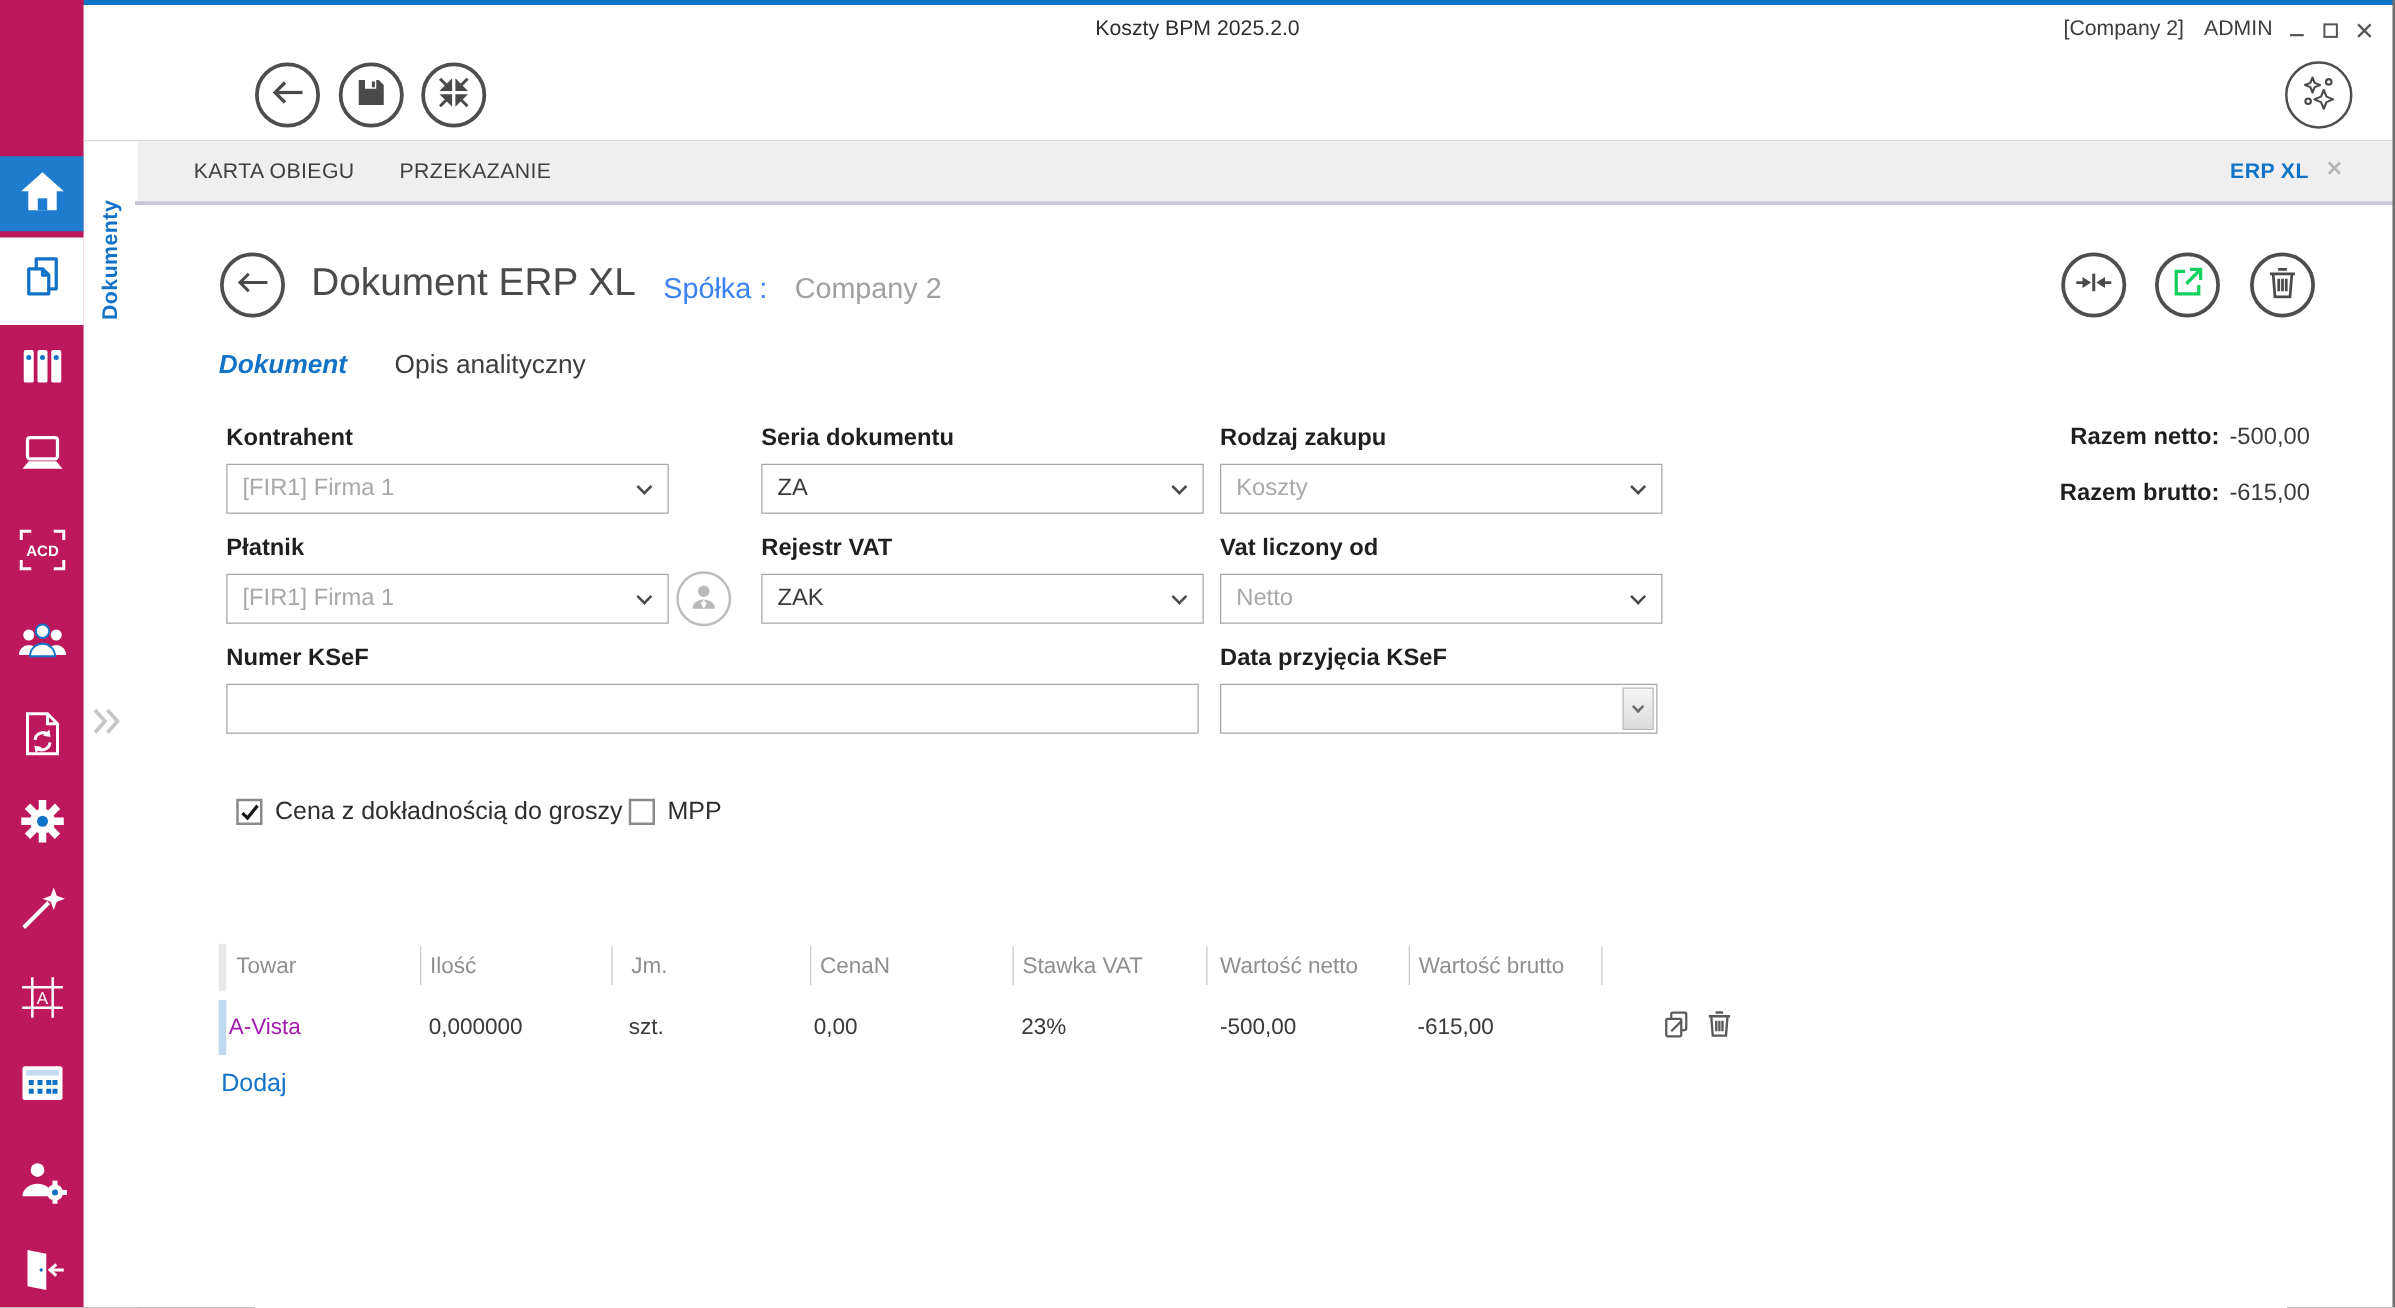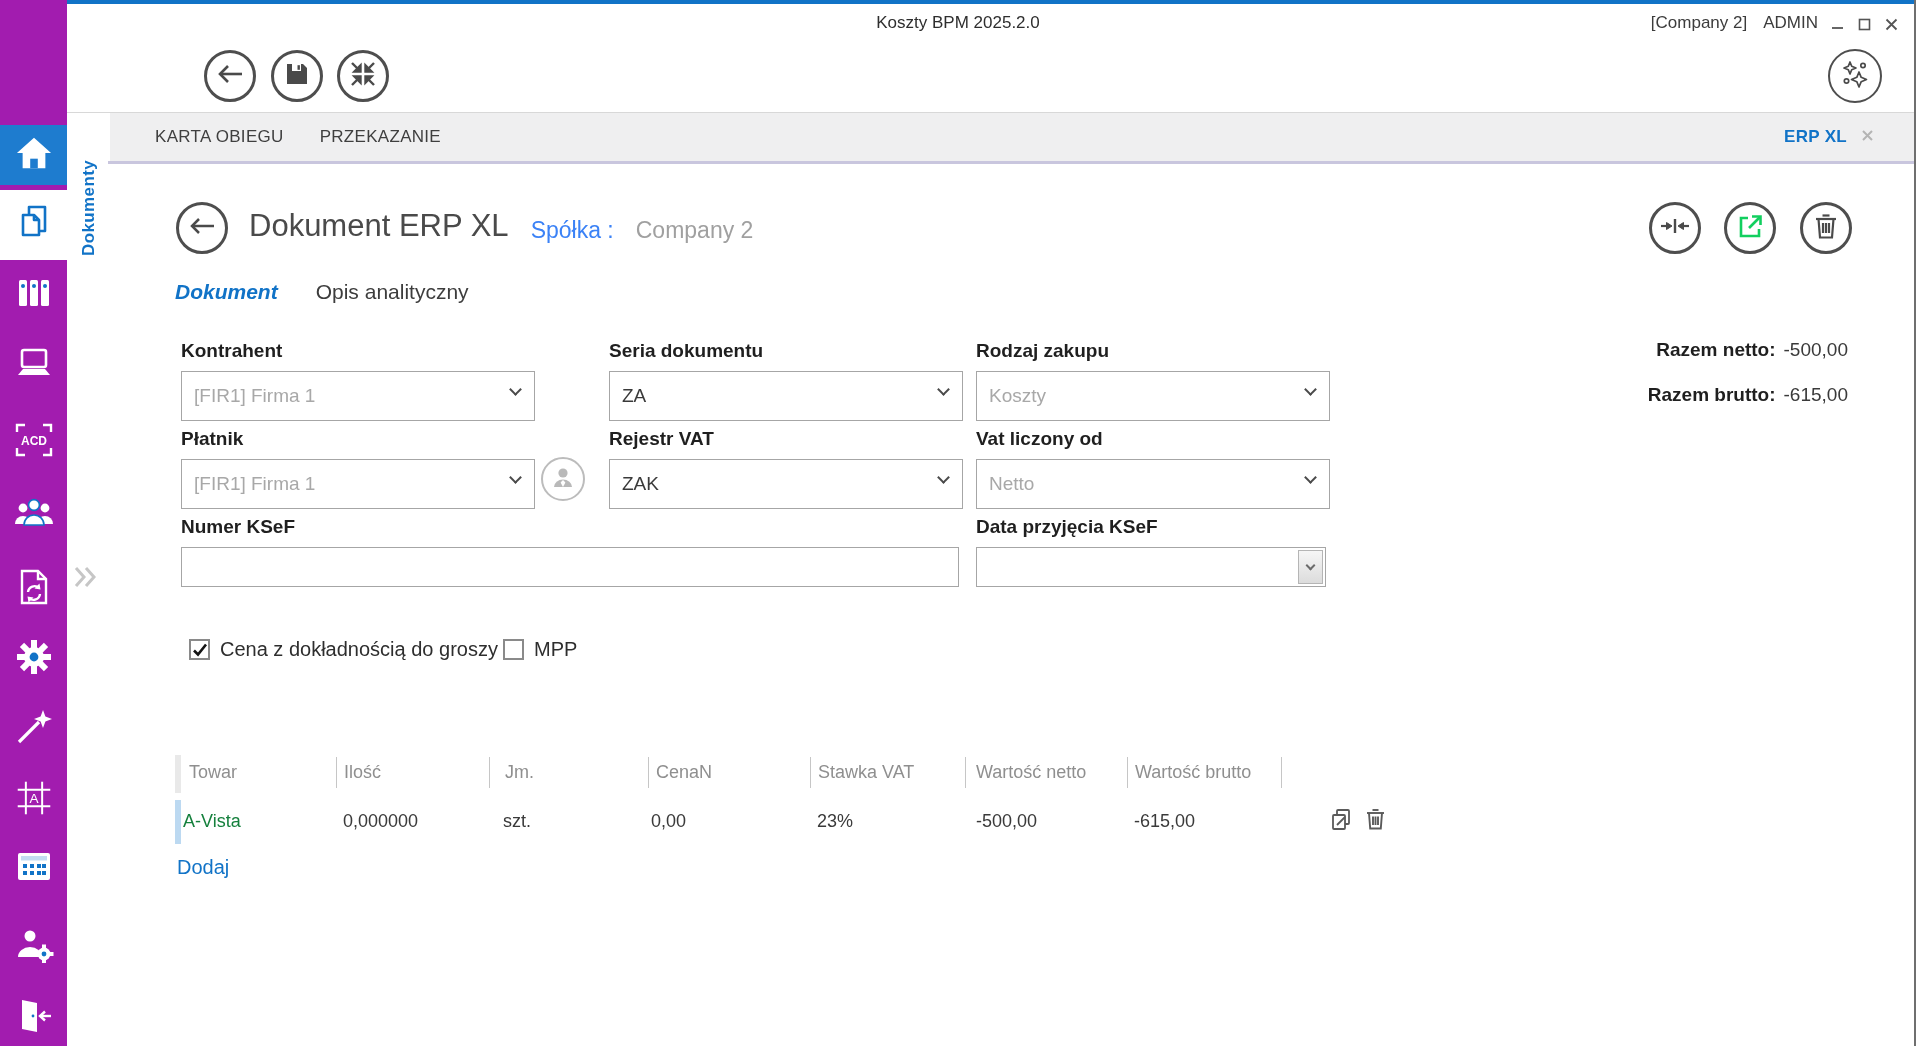--- a/index.html
+++ b/index.html
@@ -13,21 +13,21 @@
 
   
   .topline{left:0;top:0;width:1916px;height:4px;background:#1173c7;}
   .rightline{right:0;top:0;width:2px;height:1046px;background:#6f6f6f;}
   .app-title{left:50%;top:13px;transform:translateX(-50%);font-size:17px;color:#2e2e2e;white-space:nowrap;}
   .top-right{right:98px;top:13px;display:flex;gap:16px;font-size:17px;color:#3c3c3c;white-space:nowrap;}
   .win-btns{right:18px;top:17px;display:flex;gap:13px;align-items:center;}
   .win-btn{width:14px;height:14px;display:flex;align-items:center;justify-content:center;cursor:pointer;}
 
   
-  .sidebar{left:0;top:0;width:67px;height:1046px;background:#a21caf;}
+  .sidebar{left:0;top:0;width:67px;height:1046px;background:#be185d;}
   .sb-item{position:absolute;left:0;width:67px;height:60px;display:flex;align-items:center;justify-content:center;cursor:pointer;}
   .sb-item.home{background:#1e7ccf;}
   .sb-item.active{background:#ffffff;height:70px;}
   .dok-strip{left:67px;top:4px;width:43px;height:1042px;background:#fff;}
   .dok-label{left:67px;top:148px;width:43px;height:120px;display:flex;align-items:center;justify-content:center;
     writing-mode:vertical-rl;transform:rotate(180deg);color:#1173c7;font-size:17px;font-weight:700;letter-spacing:.4px;}
   .expander{left:73px;top:566px;cursor:pointer;}
 
   
   .circle-btn{position:absolute;border:3px solid #4e4e4e;border-radius:50%;background:#fff;
@@ -54,21 +54,21 @@
   .spolka-label{font-size:23px;color:#3b82f6;margin-left:22px;}
   .spolka-value{font-size:23px;color:#a0a0a0;margin-left:22px;}
 
   
   .sec-tabs{left:175px;top:280px;display:flex;gap:38px;font-size:21px;}
   .sec-tab-active{color:#1173c7;font-weight:700;cursor:pointer;font-style:italic;}
   .sec-tab{color:#3d3d3d;cursor:pointer;}
 
   
   .f-label{position:absolute;font-size:19px;font-weight:700;color:#1f1f1f;white-space:nowrap;}
-  .select{position:absolute;height:50px;border:1px solid #a6a6a6;background:#fff;display:flex;align-items:center;
+  .select{position:absolute;height:40px;border:1px solid #a6a6a6;background:#fff;display:flex;align-items:center;
     padding:0 34px 0 12px;font-size:19px;cursor:pointer;}
   .select .chev{position:absolute;right:14px;top:13px;width:9px;height:9px;
     border-right:2px solid #4a4a4a;border-bottom:2px solid #4a4a4a;transform:rotate(45deg);}
   .val-gray{color:#a8a8a8;} .val-dark{color:#3a3a3a;}
   .text-input{position:absolute;height:40px;border:1px solid #a6a6a6;background:#fff;}
   .date-input{position:absolute;height:40px;border:1px solid #a6a6a6;background:#fff;}
   .date-btn{position:absolute;right:2px;top:2px;bottom:2px;width:25px;background:linear-gradient(#f6f6f6,#dcdcdc);
     border:1px solid #b5b5b5;display:flex;align-items:center;justify-content:center;cursor:pointer;}
   .date-btn .chev{width:7px;height:7px;border-right:2px solid #6b6b6b;border-bottom:2px solid #6b6b6b;transform:rotate(45deg);margin-top:-3px;}
   .person-btn{position:absolute;left:541px;top:457px;width:44px;height:44px;border:2px solid #bcbcbc;border-radius:50%;
@@ -85,21 +85,21 @@
   .totals{position:absolute;right:68px;text-align:right;white-space:nowrap;font-size:19px;}
   .tot-label{font-weight:700;color:#1f1f1f;}
   .tot-value{color:#3a3a3a;margin-left:8px;}
 
   
   .th{position:absolute;top:762px;font-size:18px;color:#8f8f8f;white-space:nowrap;}
   .tsep{position:absolute;top:757px;width:1px;height:31px;background:#c6c6c6;}
   .hdr-indicator{left:175px;top:755px;width:6px;height:38px;background:#e9e9e9;}
   .row-indicator{left:175px;top:800px;width:6px;height:44px;background:#bcd9f1;}
   .td{position:absolute;top:811px;font-size:18px;color:#3a3a3a;white-space:nowrap;}
-  .td.first{color:#15803d;}
+  .td.first{color:#a21caf;}
   .row-icon{position:absolute;top:808px;cursor:pointer;}
   .add-link{left:177px;top:856px;font-size:20px;color:#1173c7;cursor:pointer;}
 </style>
 </head>
 <body>
 
 <div class="screen">
 
   <div class="abs topline"></div>
   <div class="abs app-title">Koszty BPM 2025.2.0</div>

